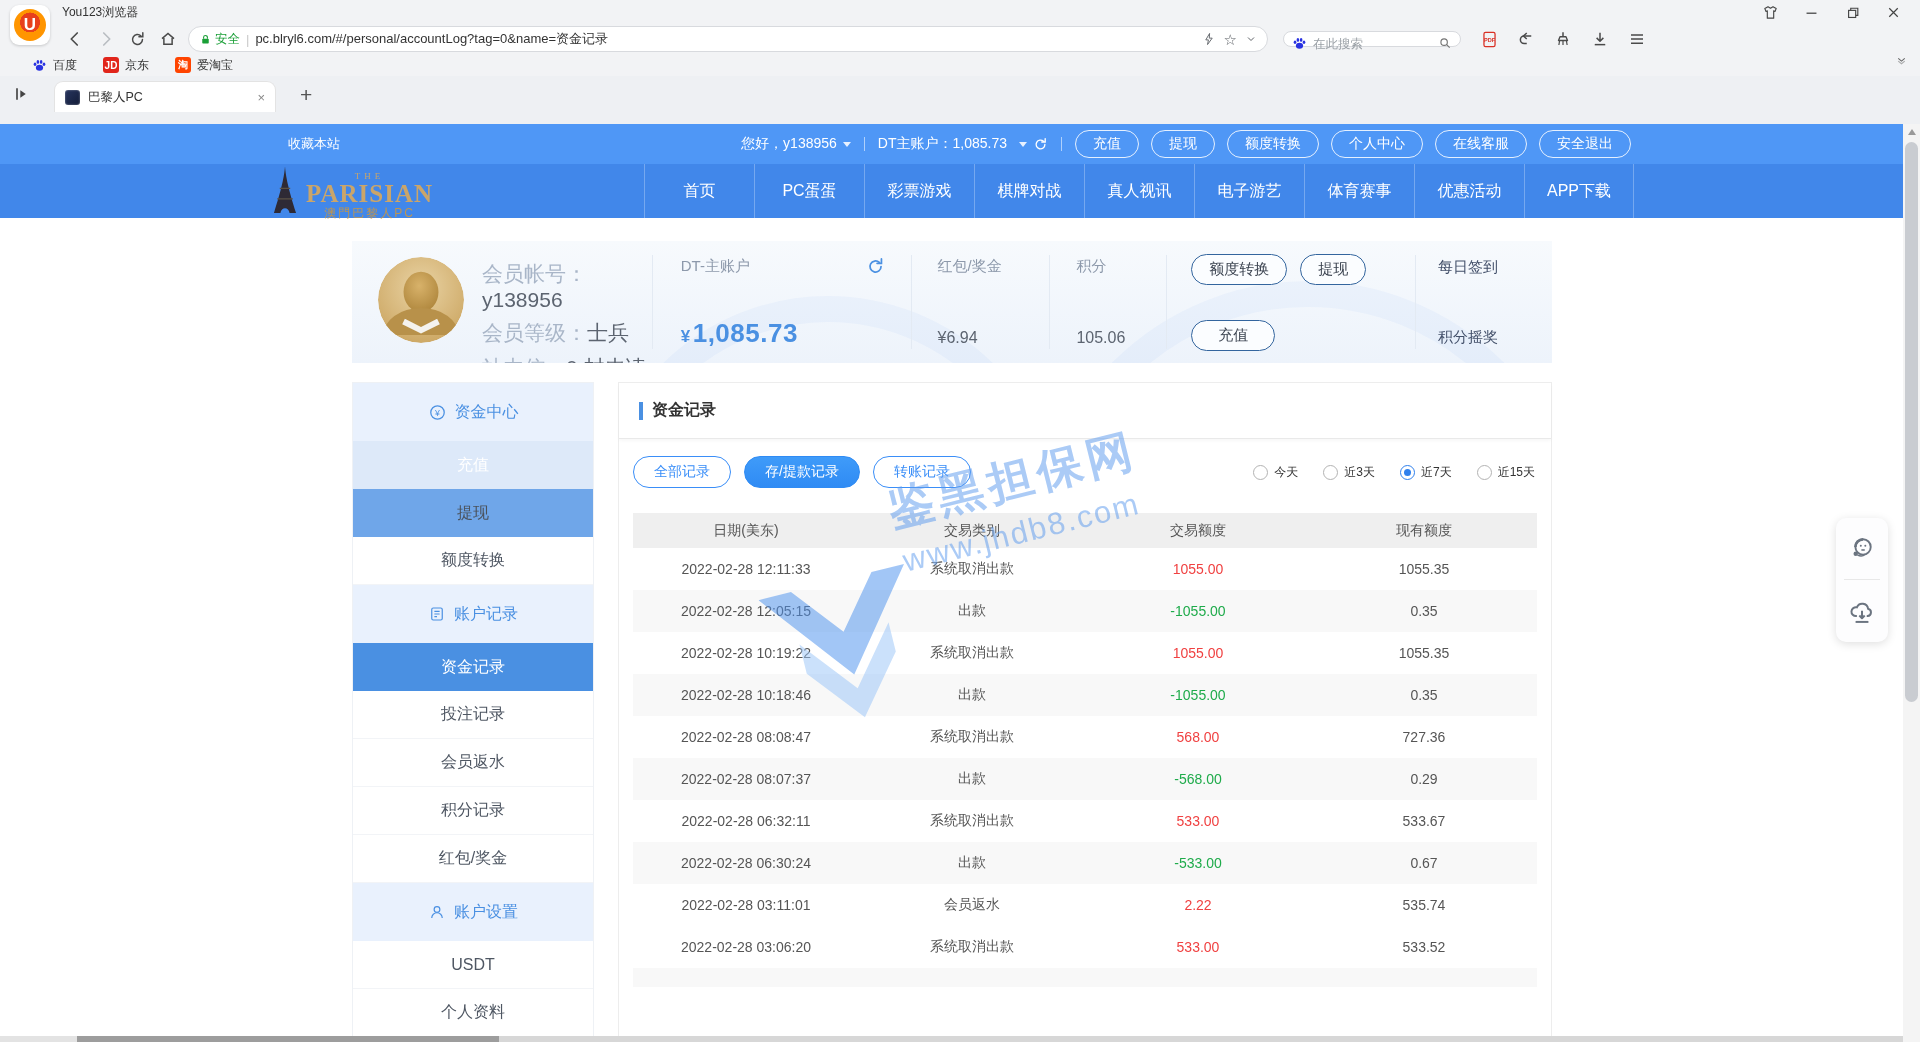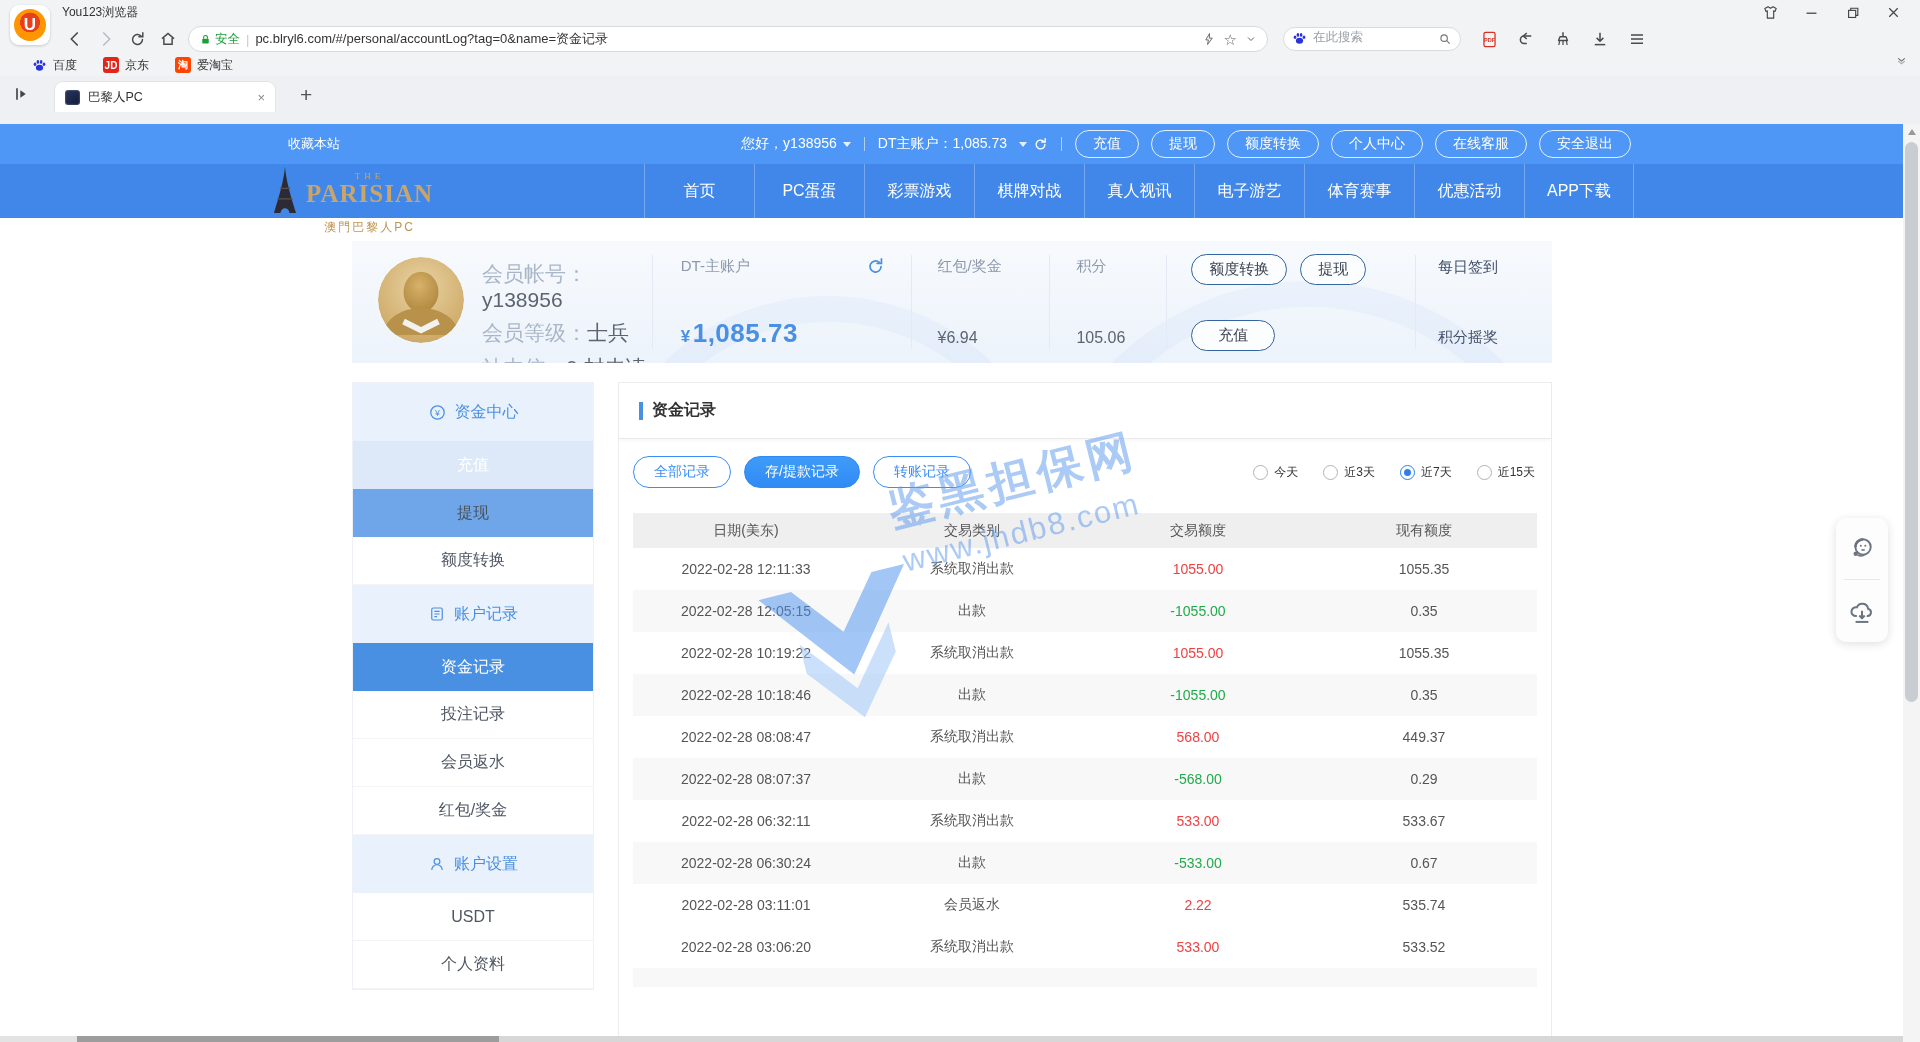--- a/index.html
+++ b/index.html
@@ -18,22 +18,22 @@
   .win-ctrls svg{display:block;cursor:pointer}
   .toolbar{height:30px;display:flex;align-items:center;gap:9px;padding:0 14px 0 64px}
   .tool-ico{width:22px;height:22px;display:flex;align-items:center;justify-content:center;cursor:pointer}
   .addressbar{flex:1;max-width:1080px;height:18px;background:#fff;border:1px solid #d8dade;border-radius:13px;
     display:flex;align-items:center;padding:12px 10px;gap:6px;font-size:13px;overflow:hidden}
   .secure{color:#1a9f37;font-size:12.5px;display:flex;align-items:center;gap:3px}
   .addr-sep{color:#c9c9c9}
   .url{color:#333;white-space:nowrap;overflow:hidden;text-overflow:ellipsis;flex:1}
   .addr-end{display:flex;align-items:center;gap:8px;color:#5f6368}
   .star-glyph{font-size:15px;color:#5f6368;line-height:1}
-  .searchbox{width:178px;height:24px;background:#fff;border:1px solid #d8dade;border-radius:13px;
-    display:flex;align-items:flex-end;padding:4px 8px;gap:6px;margin-left:6px}
+  .searchbox{width:178px;height:16px;background:#fff;border:1px solid #d8dade;border-radius:13px;
+    display:flex;align-items:flex-start;padding:4px 8px;gap:6px;margin-left:6px}
   .searchbox .ph{color:#9aa0a6;font-size:12.5px;flex:1}
   .chrome-tools{display:flex;align-items:center;gap:15px;margin-left:8px;padding-right:4px}
   .bookmarks{height:22px;display:flex;gap:26px;padding-left:32px;font-size:12px;color:#333}
   .bm{display:flex;align-items:center;gap:6px;cursor:pointer}
   .bm-ico{width:16px;height:16px;border-radius:3px;display:flex;align-items:center;justify-content:center;
     color:#fff;font-size:10px;font-weight:bold}
   .bm-collapse{margin-left:auto;padding-right:12px;color:#666}
   .tabstrip{position:relative;height:48px;background:#eef0f3}
   .tab-toggle{position:absolute;left:12px;top:8px;cursor:pointer}
   .tab{position:absolute;left:54px;top:5px;width:222px;height:31px;background:#fff;border:1px solid #e3e3e3;border-bottom:none;
@@ -54,21 +54,21 @@
   .vsep{width:1px;height:14px;background:rgba(255,255,255,.55)}
   .pill{border:1px solid rgba(255,255,255,.85);border-radius:15px;padding:4px 17px;cursor:pointer;white-space:nowrap}
   .tb-acct{display:flex;align-items:center;gap:6px}
 
   
   .site-nav{position:absolute;top:164px;left:0;right:17px;height:54px;background:#4187ea;color:#fff}
   .brand{position:absolute;left:268px;top:1px;display:flex;align-items:flex-start;gap:4px;height:52px}
   .brand-txt{display:flex;flex-direction:column;align-items:center;line-height:1}
   .brand-the{font-family:"Liberation Serif","DejaVu Serif",serif;font-size:9px;letter-spacing:4px;color:#caa56a;margin-top:7px}
   .brand-name{font-family:"Liberation Serif","DejaVu Serif",serif;font-size:25px;letter-spacing:1px;color:#caa56a;font-weight:bold}
-  .brand-sub{font-size:12px;color:#bd9552;letter-spacing:2px;margin-top:15px}
+  .brand-sub{font-size:12px;color:#bd9552;letter-spacing:2px;margin-top:1px}
   .nav-list{position:absolute;left:644px;top:0;height:54px;display:flex}
   .nav-item{width:110px;display:flex;align-items:center;justify-content:center;font-size:16px;cursor:pointer;
     border-left:1px solid rgba(255,255,255,.28)}
   .nav-item:last-child{border-right:1px solid rgba(255,255,255,.28)}
 
   
   .user-panel{position:absolute;left:352px;top:241px;width:1200px;height:122px;
     background:linear-gradient(180deg,#f7fafd,#edf3fb);overflow:hidden;display:flex;align-items:stretch}
   .user-panel::before,.user-panel::after{content:"";position:absolute;border-radius:50%;border:26px solid rgba(74,144,226,.05)}
   .user-panel::before{width:420px;height:420px;left:240px;top:55px}
@@ -496,20 +496,23 @@
       <div class="sb-item active">
         <span>资金记录</span>
       </div>
       <div class="sb-item">
         <span>投注记录</span>
       </div>
       <div class="sb-item">
         <span>会员返水</span>
       </div>
       <div class="sb-item">
+        <span>积分记录</span>
+      </div>
+      <div class="sb-item">
         <span>红包/奖金</span>
       </div>
       <div class="sb-header">
         <span class="sb-ico">
           <svg width="18" height="18" viewBox="0 0 24 24">
             <circle cx="12" cy="8.5" r="3.8" fill="none" stroke="#4a90e2" stroke-width="1.6"></circle>
             <path d="M5 20 a7 7 0 0 1 14 0" fill="none" stroke="#4a90e2" stroke-width="1.6"></path>
           </svg>
         </span>
         <span>账户设置</span>
@@ -581,21 +584,21 @@
           <div class="row alt">
             <span class="cell">2022-02-28 10:18:46</span>
             <span class="cell">出款</span>
             <span class="cell green">-1055.00</span>
             <span class="cell">0.35</span>
           </div>
           <div class="row">
             <span class="cell">2022-02-28 08:08:47</span>
             <span class="cell">系统取消出款</span>
             <span class="cell red">568.00</span>
-            <span class="cell">449.37</span>
+            <span class="cell">727.36</span>
           </div>
           <div class="row alt">
             <span class="cell">2022-02-28 08:07:37</span>
             <span class="cell">出款</span>
             <span class="cell green">-568.00</span>
             <span class="cell">0.29</span>
           </div>
           <div class="row">
             <span class="cell">2022-02-28 06:32:11</span>
             <span class="cell">系统取消出款</span>

